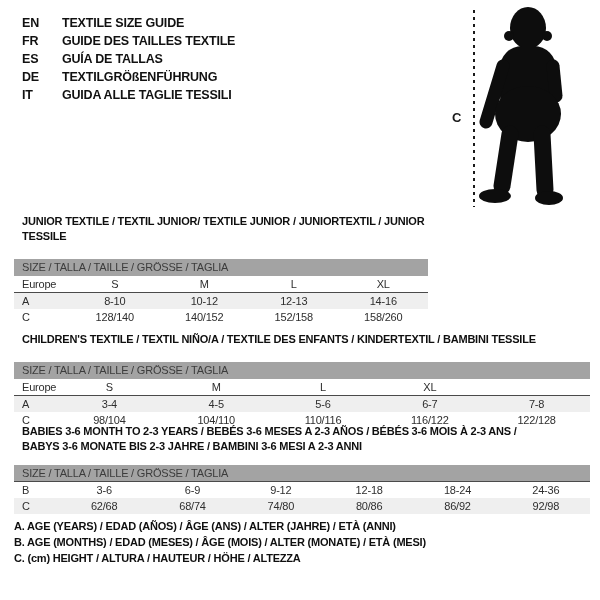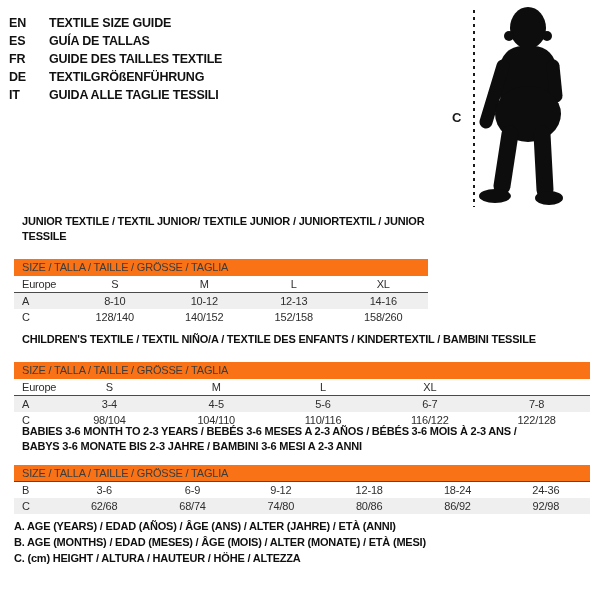--- a/index.html
+++ b/index.html
@@ -2,31 +2,31 @@
 <html><head>
 <meta charset="utf-8">
 <style>
   html,body{margin:0;padding:0;}
   body{
     width:600px;height:600px;position:relative;background:#ffffff;
     font-family:"Liberation Sans","DejaVu Sans",sans-serif;
     color:#222;overflow:hidden;
   }
   
-  .lang-list{position:absolute;top:14px;left:9px;}
+  .lang-list{position:absolute;top:14px;left:22px;}
   .lang-row{display:flex;line-height:18px;font-size:12.5px;font-weight:bold;color:#111;letter-spacing:-0.2px;}
   .lang-code{width:40px;flex:0 0 40px;}
   
   .figure-svg{position:absolute;top:4px;left:448px;}
   
   .tbl{position:absolute;left:14px;}
   .tbl-title{font-weight:bold;font-size:11px;letter-spacing:-0.2px;color:#0f0f0f;
     margin:0 0 15px 8px;line-height:15px;white-space:pre-line;}
   .t3 .tbl-title{margin-bottom:11px;}
-  .bar{height:17px;line-height:17px;background:#f97316;color:#3c3c3c;
+  .bar{height:17px;line-height:17px;background:#a3a3a3;color:#3c3c3c;
     font-size:11px;padding-left:8px;letter-spacing:-0.2px;box-sizing:border-box;}
   .row{display:grid;height:16px;line-height:16px;font-size:11px;color:#2e2e2e;letter-spacing:-0.2px;}
   .t1 .row{grid-template-columns:56px repeat(4,1fr);}
   .t2 .row{grid-template-columns:42px repeat(5,1fr);}
   .t3 .row{grid-template-columns:46px repeat(6,1fr);}
   .lab{padding-left:8px;text-align:left;}
   .cell{text-align:center;}
   .shaded{background:#efefef;}
   .rule{border-bottom:1px solid #4a4a4a;}
   .t1{top:214px;width:414px;}
@@ -38,26 +38,26 @@
 </style>
 </head>
 <body>
 
 <div class="lang-list">
   <div class="lang-row">
     <span class="lang-code">EN</span>
     <span class="lang-title">TEXTILE SIZE GUIDE</span>
   </div>
   <div class="lang-row">
+    <span class="lang-code">FR</span>
+    <span class="lang-title">GUIDE DES TAILLES TEXTILE</span>
+  </div>
+  <div class="lang-row">
     <span class="lang-code">ES</span>
     <span class="lang-title">GUÍA DE TALLAS</span>
-  </div>
-  <div class="lang-row">
-    <span class="lang-code">FR</span>
-    <span class="lang-title">GUIDE DES TAILLES TEXTILE</span>
   </div>
   <div class="lang-row">
     <span class="lang-code">DE</span>
     <span class="lang-title">TEXTILGRÖßENFÜHRUNG</span>
   </div>
   <div class="lang-row">
     <span class="lang-code">IT</span>
     <span class="lang-title">GUIDA ALLE TAGLIE TESSILI</span>
   </div>
 </div>

